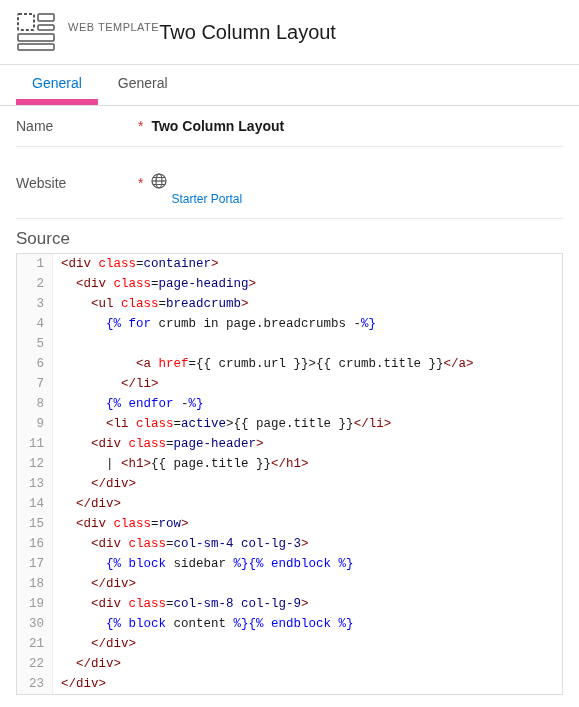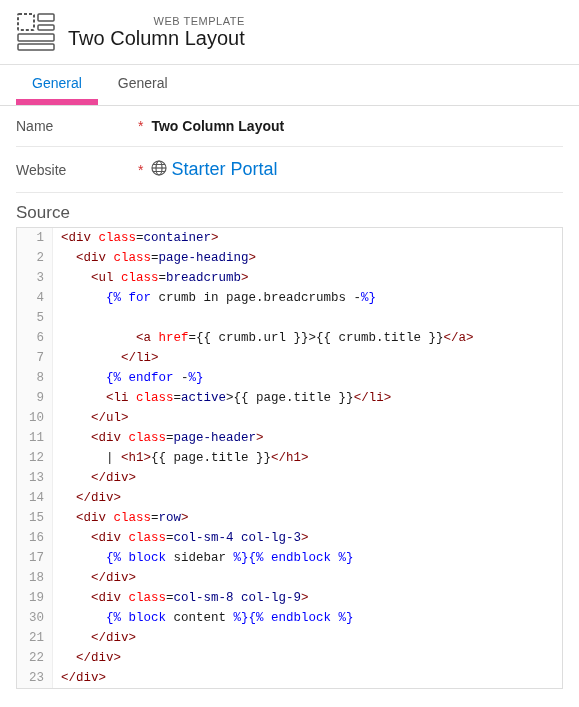--- a/index.html
+++ b/index.html
@@ -20,22 +20,21 @@
       border-bottom: 1px solid #e0e0e0;
     }
     .header-icon {
       width: 40px;
       height: 40px;
       margin-right: 12px;
       flex-shrink: 0;
     }
     .header-text-group {
       display: flex;
-      flex-direction: column;
-      align-items: flex-end;
+      flex-direction: row;
     }
     .header-subtitle {
       font-size: 11px;
       color: #666;
       text-transform: uppercase;
       letter-spacing: 0.5px;
     }
     .header-title {
       font-size: 20px;
       font-weight: 400;
@@ -84,21 +83,22 @@
       margin-right: 8px;
     }
     .form-value {
       font-weight: 600;
       font-size: 14px;
       color: #1a1a1a;
     }
     .form-link {
       color: #0078d4;
       text-decoration: none;
-      font-size: 18px;
+      font-size: 12px;
+      margin-top: 33px;
     }
     .globe-icon {
       display: inline-block;
       margin-right: 4px;
       color: #555;
     }
 
     
     .source-label {
       padding: 10px 16px 4px;
@@ -217,24 +217,20 @@
     </div>
     <div class="code-line">
       <span class="line-num">8</span>
       <span class="line-content">      <span class="c-kw">{% endfor</span> -<span class="c-kw">%}</span></span>
     </div>
     <div class="code-line">
       <span class="line-num">9</span>
       <span class="line-content">      <span class="c-tag">&lt;li</span> <span class="c-attr">class</span>=<span class="c-str">active</span>&gt;{{ page.title }}<span class="c-tag">&lt;/li&gt;</span></span>
     </div>
     <div class="code-line">
-      <span class="line-num">10</span>
-      <span class="line-content">    <span class="c-tag">&lt;/ul&gt;</span></span>
-    </div>
-    <div class="code-line">
       <span class="line-num">11</span>
       <span class="line-content">    <span class="c-tag">&lt;div</span> <span class="c-attr">class</span>=<span class="c-str">page-header</span><span class="c-tag">&gt;</span></span>
     </div>
     <div class="code-line">
       <span class="line-num">12</span>
       <span class="line-content">      | <span class="c-tag">&lt;h1&gt;</span>{{ page.title }}<span class="c-tag">&lt;/h1&gt;</span></span>
     </div>
     <div class="code-line">
       <span class="line-num">13</span>
       <span class="line-content">    <span class="c-tag">&lt;/div&gt;</span></span>

